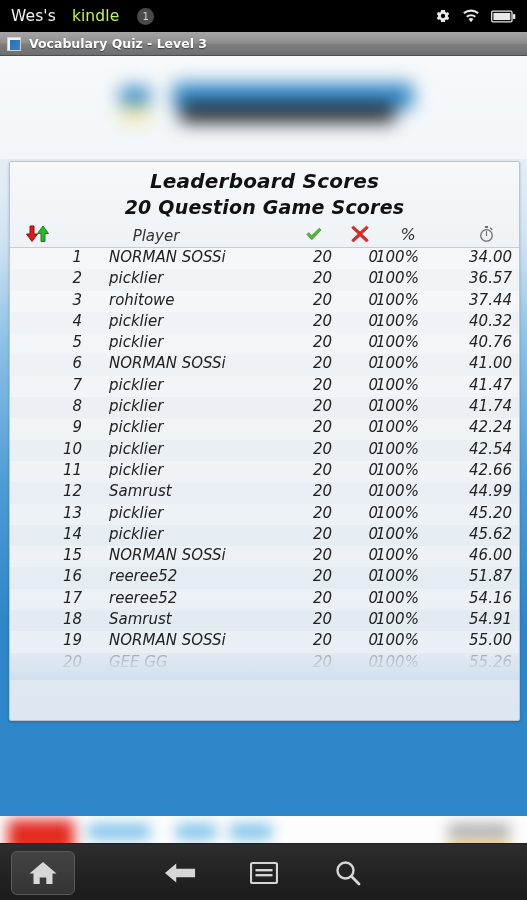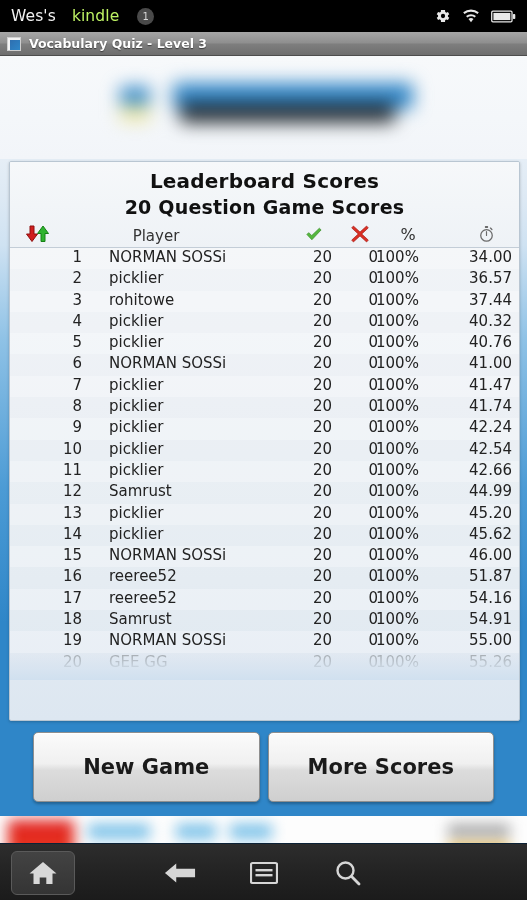--- a/index.html
+++ b/index.html
@@ -100,20 +100,21 @@
 
   
   .panel {
     position: absolute; left: 9px; top: 105px;
     width: 511px; height: 560px;
     background: linear-gradient(to bottom, #f4f6f8 0%, #eef2f6 30%, #e4ebf2 75%, #dde7f1 100%);
     border: 1px solid #b9c6d2;
     border-radius: 2px;
     box-shadow: 0 1px 3px rgba(0,0,0,.22);
     overflow: hidden;
+    font-style: italic;
   }
   .panel-head {
     padding-top: 7px;
     background: linear-gradient(to bottom, #f6f8fa 0%, #eef2f6 100%);
   }
   .lb-title {
     text-align: center; font-size: 20px; font-weight: bold; color: #111;
     letter-spacing: .2px;
   }
   .lb-sub {
@@ -463,24 +464,20 @@
             <span class="c-rank">20</span>
             <span class="c-name">GEE GG</span>
             <span class="c-ok">20</span>
             <span class="c-bad">0</span>
             <span class="c-pct">100%</span>
             <span class="c-time">55.26</span>
           </div>
         </div>
     </div>
 
-    <div class="btnrow">
-      <div class="btn">New Game</div>
-      <div class="btn">More Scores</div>
-    </div>
 
     <div class="adbar">
       <div class="ad-inner">
         <div class="ad-thumb"></div>
         <div class="ad-l1"></div>
           <div class="ad-l2"></div>
           <div class="ad-l3"></div>
         <div class="ad-l4"></div>
         <div class="ad-cta1"></div>
           <div class="ad-cta2"></div>

